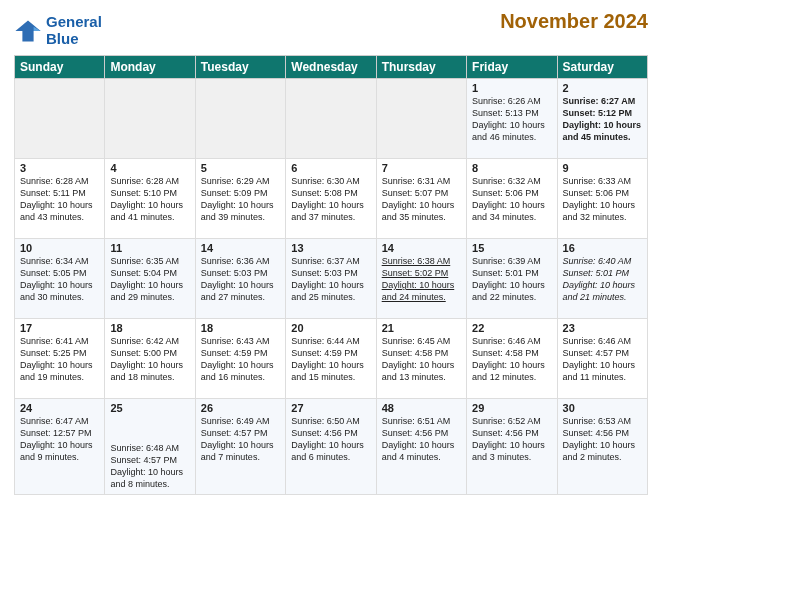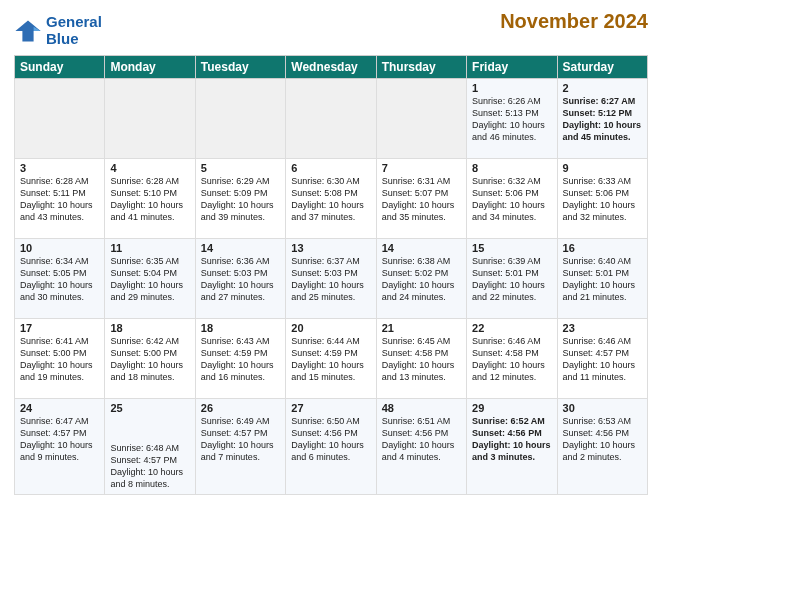--- a/index.html
+++ b/index.html
@@ -225,45 +225,45 @@
           </td>
           <td>
             <span class="day-num">13</span>
             <div class="day-info" style="white-space: pre-line;">Sunrise: 6:37 AM
 Sunset: 5:03 PM
 Daylight: 10 hours
 and 25 minutes.</div>
           </td>
           <td>
             <span class="day-num">14</span>
-            <div class="day-info" style="white-space: pre-line;">Sunrise: 6:38 AM
+            <div class="day-info" style="white-space: pre-line; text-decoration: underline;">Sunrise: 6:38 AM
 Sunset: 5:02 PM
 Daylight: 10 hours
 and 24 minutes.</div>
           </td>
           <td>
             <span class="day-num">15</span>
             <div class="day-info" style="white-space: pre-line;">Sunrise: 6:39 AM
 Sunset: 5:01 PM
 Daylight: 10 hours
 and 22 minutes.</div>
           </td>
           <td>
             <span class="day-num">16</span>
-            <div class="day-info" style="white-space: pre-line;">Sunrise: 6:40 AM
+            <div class="day-info" style="white-space: pre-line; font-style: italic;">Sunrise: 6:40 AM
 Sunset: 5:01 PM
 Daylight: 10 hours
 and 21 minutes.</div>
           </td>
         </tr>
         <tr>
           <td>
             <span class="day-num">17</span>
             <div class="day-info" style="white-space: pre-line;">Sunrise: 6:41 AM
-Sunset: 5:00 PM
+Sunset: 5:25 PM
 Daylight: 10 hours
 and 19 minutes.</div>
           </td>
           <td>
             <span class="day-num">18</span>
             <div class="day-info" style="white-space: pre-line;">Sunrise: 6:42 AM
 Sunset: 5:00 PM
 Daylight: 10 hours
 and 18 minutes.</div>
           </td>
@@ -300,21 +300,21 @@
             <div class="day-info" style="white-space: pre-line;">Sunrise: 6:46 AM
 Sunset: 4:57 PM
 Daylight: 10 hours
 and 11 minutes.</div>
           </td>
         </tr>
         <tr>
           <td>
             <span class="day-num">24</span>
             <div class="day-info" style="white-space: pre-line;">Sunrise: 6:47 AM
-Sunset: 4:57 PM
+Sunset: 12:57 PM
 Daylight: 10 hours
 and 9 minutes.</div>
           </td>
           <td>
             <span class="day-num">25</span>
             <div class="day-info" style="white-space: pre-line; margin-top: 28px;">Sunrise: 6:48 AM
 Sunset: 4:57 PM
 Daylight: 10 hours
 and 8 minutes.</div>
           </td>
@@ -334,21 +334,21 @@
           </td>
           <td>
             <span class="day-num">48</span>
             <div class="day-info" style="white-space: pre-line;">Sunrise: 6:51 AM
 Sunset: 4:56 PM
 Daylight: 10 hours
 and 4 minutes.</div>
           </td>
           <td>
             <span class="day-num">29</span>
-            <div class="day-info" style="white-space: pre-line; font-weight: bold;">Sunrise: 6:52 AM
+            <div class="day-info" style="white-space: pre-line;">Sunrise: 6:52 AM
 Sunset: 4:56 PM
 Daylight: 10 hours
 and 3 minutes.</div>
           </td>
           <td>
             <span class="day-num">30</span>
             <div class="day-info" style="white-space: pre-line;">Sunrise: 6:53 AM
 Sunset: 4:56 PM
 Daylight: 10 hours
 and 2 minutes.</div>

